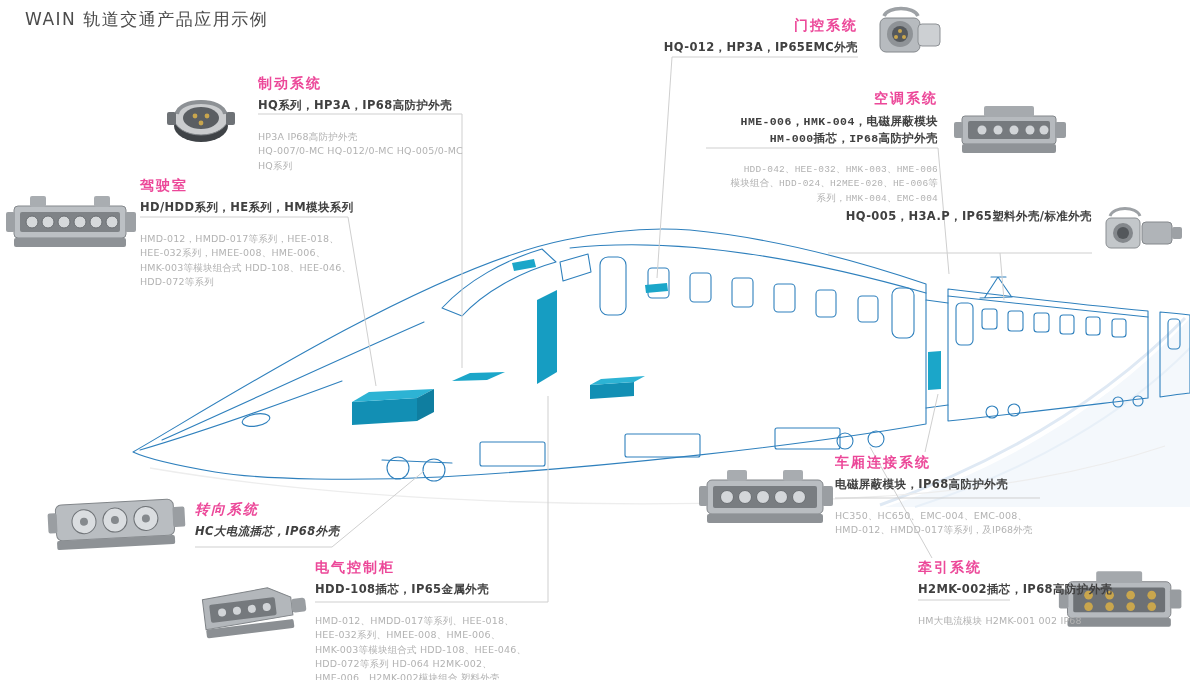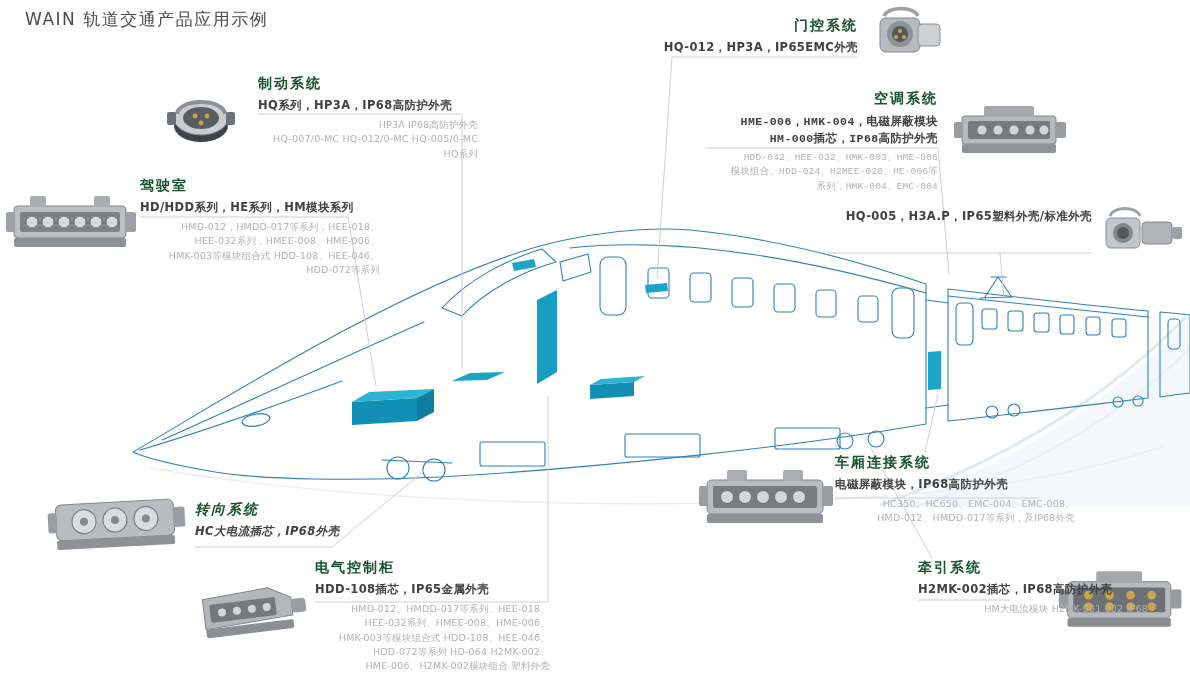--- a/index.html
+++ b/index.html
@@ -4,23 +4,23 @@
 <style>
   *{box-sizing:border-box;margin:0;padding:0;}
   html,body{background:#ffffff;}
   body{font-family:"DejaVu Sans","Liberation Sans",sans-serif;}
   .stage{position:relative;width:1190px;height:680px;background:#ffffff;overflow:hidden;}
   .layer{position:absolute;left:0;top:0;z-index:1;}
   .pimg{position:absolute;z-index:2;}
   .title{position:absolute;left:25px;top:8px;font-size:17px;color:#4b4b4b;letter-spacing:1.5px;z-index:5;}
   .callout{position:absolute;z-index:4;}
   .callout.right{text-align:right;}
-  .callout .h{font-size:14px;line-height:1;font-weight:bold;color:#14532d;letter-spacing:2px;margin-bottom:7px;}
+  .callout .h{font-size:14px;line-height:1;font-weight:bold;color:#ec4899;letter-spacing:2px;margin-bottom:7px;}
   .callout .s{font-size:11.5px;font-weight:bold;color:#404040;line-height:17px;letter-spacing:.4px;}
-  .callout .d{font-size:9.5px;color:#b2b2b2;line-height:1.5;margin-top:4px;letter-spacing:.2px;text-align:right;}
+  .callout .d{font-size:9.5px;color:#b2b2b2;line-height:1.5;margin-top:16px;letter-spacing:.2px;}
 </style>
 </head>
 <body>
 
 <div class="stage">
 
   <svg class="layer" width="1190" height="680" viewBox="0 0 1190 680">
     <g>
       <path d="M1190,318 C1110,405 1005,468 885,507 L1190,507 Z" fill="#f4f8fc"></path>
       <path d="M880,505 C1000,462 1105,400 1185,318" stroke="#dfe9f4" stroke-width="3" fill="none"></path>

